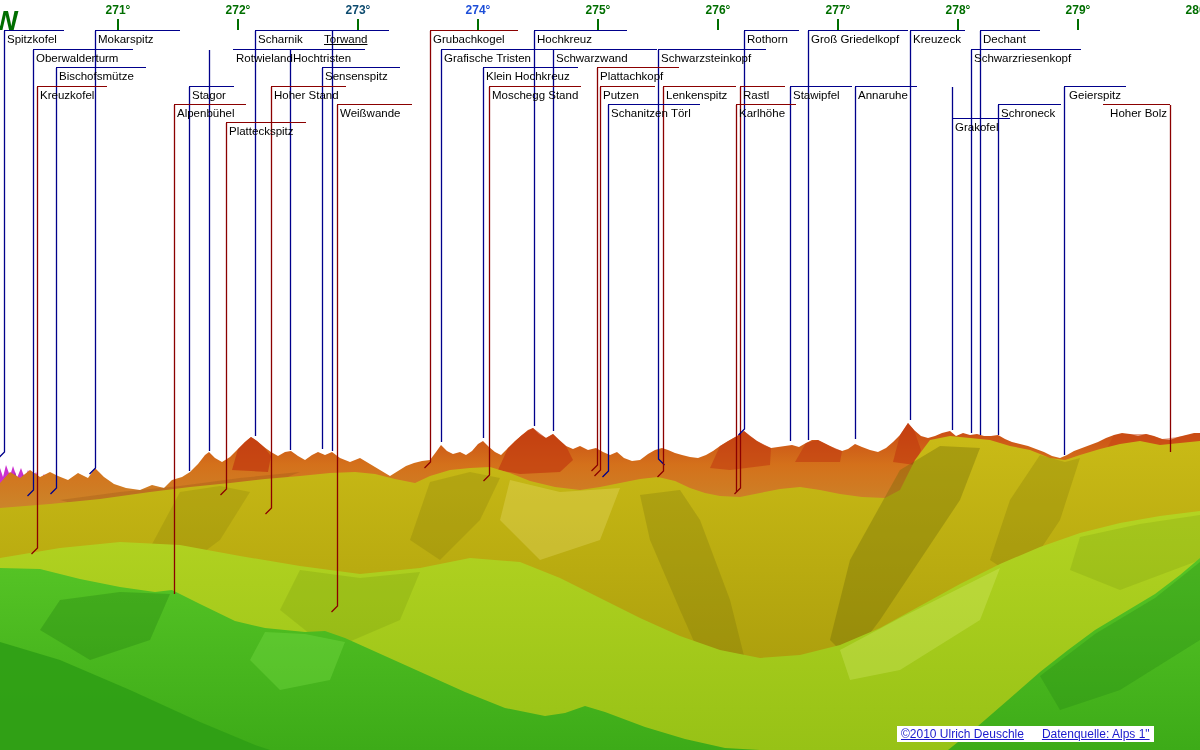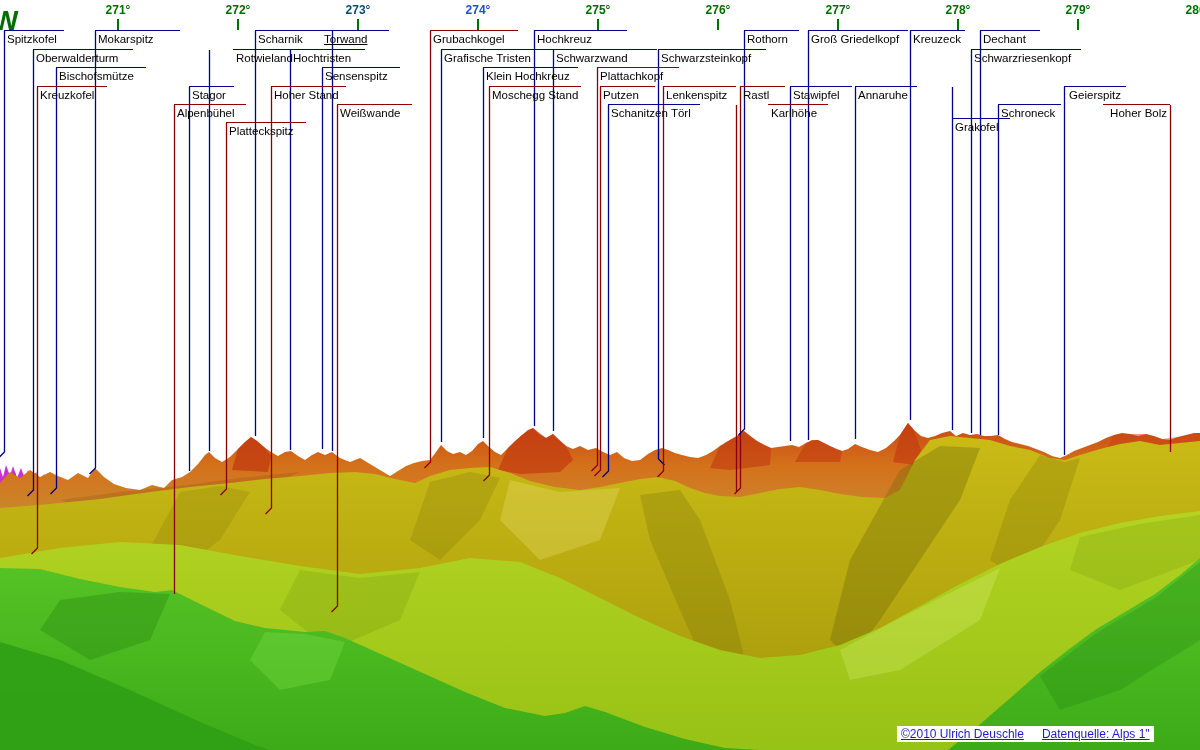--- a/index.html
+++ b/index.html
@@ -168,21 +168,21 @@
       <div class="peak" style="left: 658px; top: 49px; width: 108px; border-top: 1.3px solid rgb(0, 0, 139);">Schwarzsteinkopf</div>
       <div class="peak" style="left: 483px; top: 67px; width: 95px; border-top: 1.3px solid rgb(0, 0, 139);">Klein Hochkreuz</div>
       <div class="peak" style="left: 597px; top: 67px; width: 82px; border-top: 1.3px solid rgb(139, 0, 0);">Plattachkopf</div>
       <div class="peak" style="left: 489px; top: 86px; width: 92px; border-top: 1.3px solid rgb(139, 0, 0);">Moschegg Stand</div>
       <div class="peak" style="left: 600px; top: 86px; width: 55px; border-top: 1.3px solid rgb(139, 0, 0);">Putzen</div>
       <div class="peak" style="left: 663px; top: 86px; width: 73px; border-top: 1.3px solid rgb(139, 0, 0);">Lenkenspitz</div>
       <div class="peak" style="left: 740px; top: 86px; width: 45px; border-top: 1.3px solid rgb(139, 0, 0);">Rastl</div>
       <div class="peak" style="left: 790px; top: 86px; width: 62px; border-top: 1.3px solid rgb(0, 0, 139);">Stawipfel</div>
       <div class="peak" style="left: 855px; top: 86px; width: 62px; border-top: 1.3px solid rgb(0, 0, 139);">Annaruhe</div>
       <div class="peak" style="left: 608px; top: 104px; width: 92px; border-top: 1.3px solid rgb(0, 0, 139);">Schanitzen Törl</div>
-      <div class="peak" style="left: 768px; top: 104px; width: 60px; border-top: 1.3px solid rgb(139, 0, 0);">Karlhöhe</div>
+      <div class="peak" style="left: 736px; top: 104px; width: 60px; border-top: 1.3px solid rgb(139, 0, 0);">Karlhöhe</div>
       <div class="peak" style="left: 744px; top: 30px; width: 55px; border-top: 1.3px solid rgb(0, 0, 139);">Rothorn</div>
       <div class="peak" style="left: 808px; top: 30px; width: 100px; border-top: 1.3px solid rgb(0, 0, 139);">Groß Griedelkopf</div>
       <div class="peak" style="left: 910px; top: 30px; width: 55px; border-top: 1.3px solid rgb(0, 0, 139);">Kreuzeck</div>
       <div class="peak" style="left: 980px; top: 30px; width: 60px; border-top: 1.3px solid rgb(0, 0, 139);">Dechant</div>
       <div class="peak" style="left: 971px; top: 49px; width: 110px; border-top: 1.3px solid rgb(0, 0, 139);">Schwarzriesenkopf</div>
       <div class="peak" style="left: 952px; top: 86px; width: 58px; border-top: 1.3px solid rgb(0, 0, 139); margin-top: 32px;">Grakofel</div>
       <div class="peak" style="left: 1064px; top: 86px; width: 62px; border-top: 1.3px solid rgb(0, 0, 139); text-align: center;">Geierspitz</div>
       <div class="peak" style="left: 998px; top: 104px; width: 63px; border-top: 1.3px solid rgb(0, 0, 139);">Schroneck</div>
       <div class="peak" style="left: 1103px; top: 104px; width: 67px; border-top: 1.3px solid rgb(139, 0, 0); text-align: right;">Hoher Bolz</div>
     </div>

